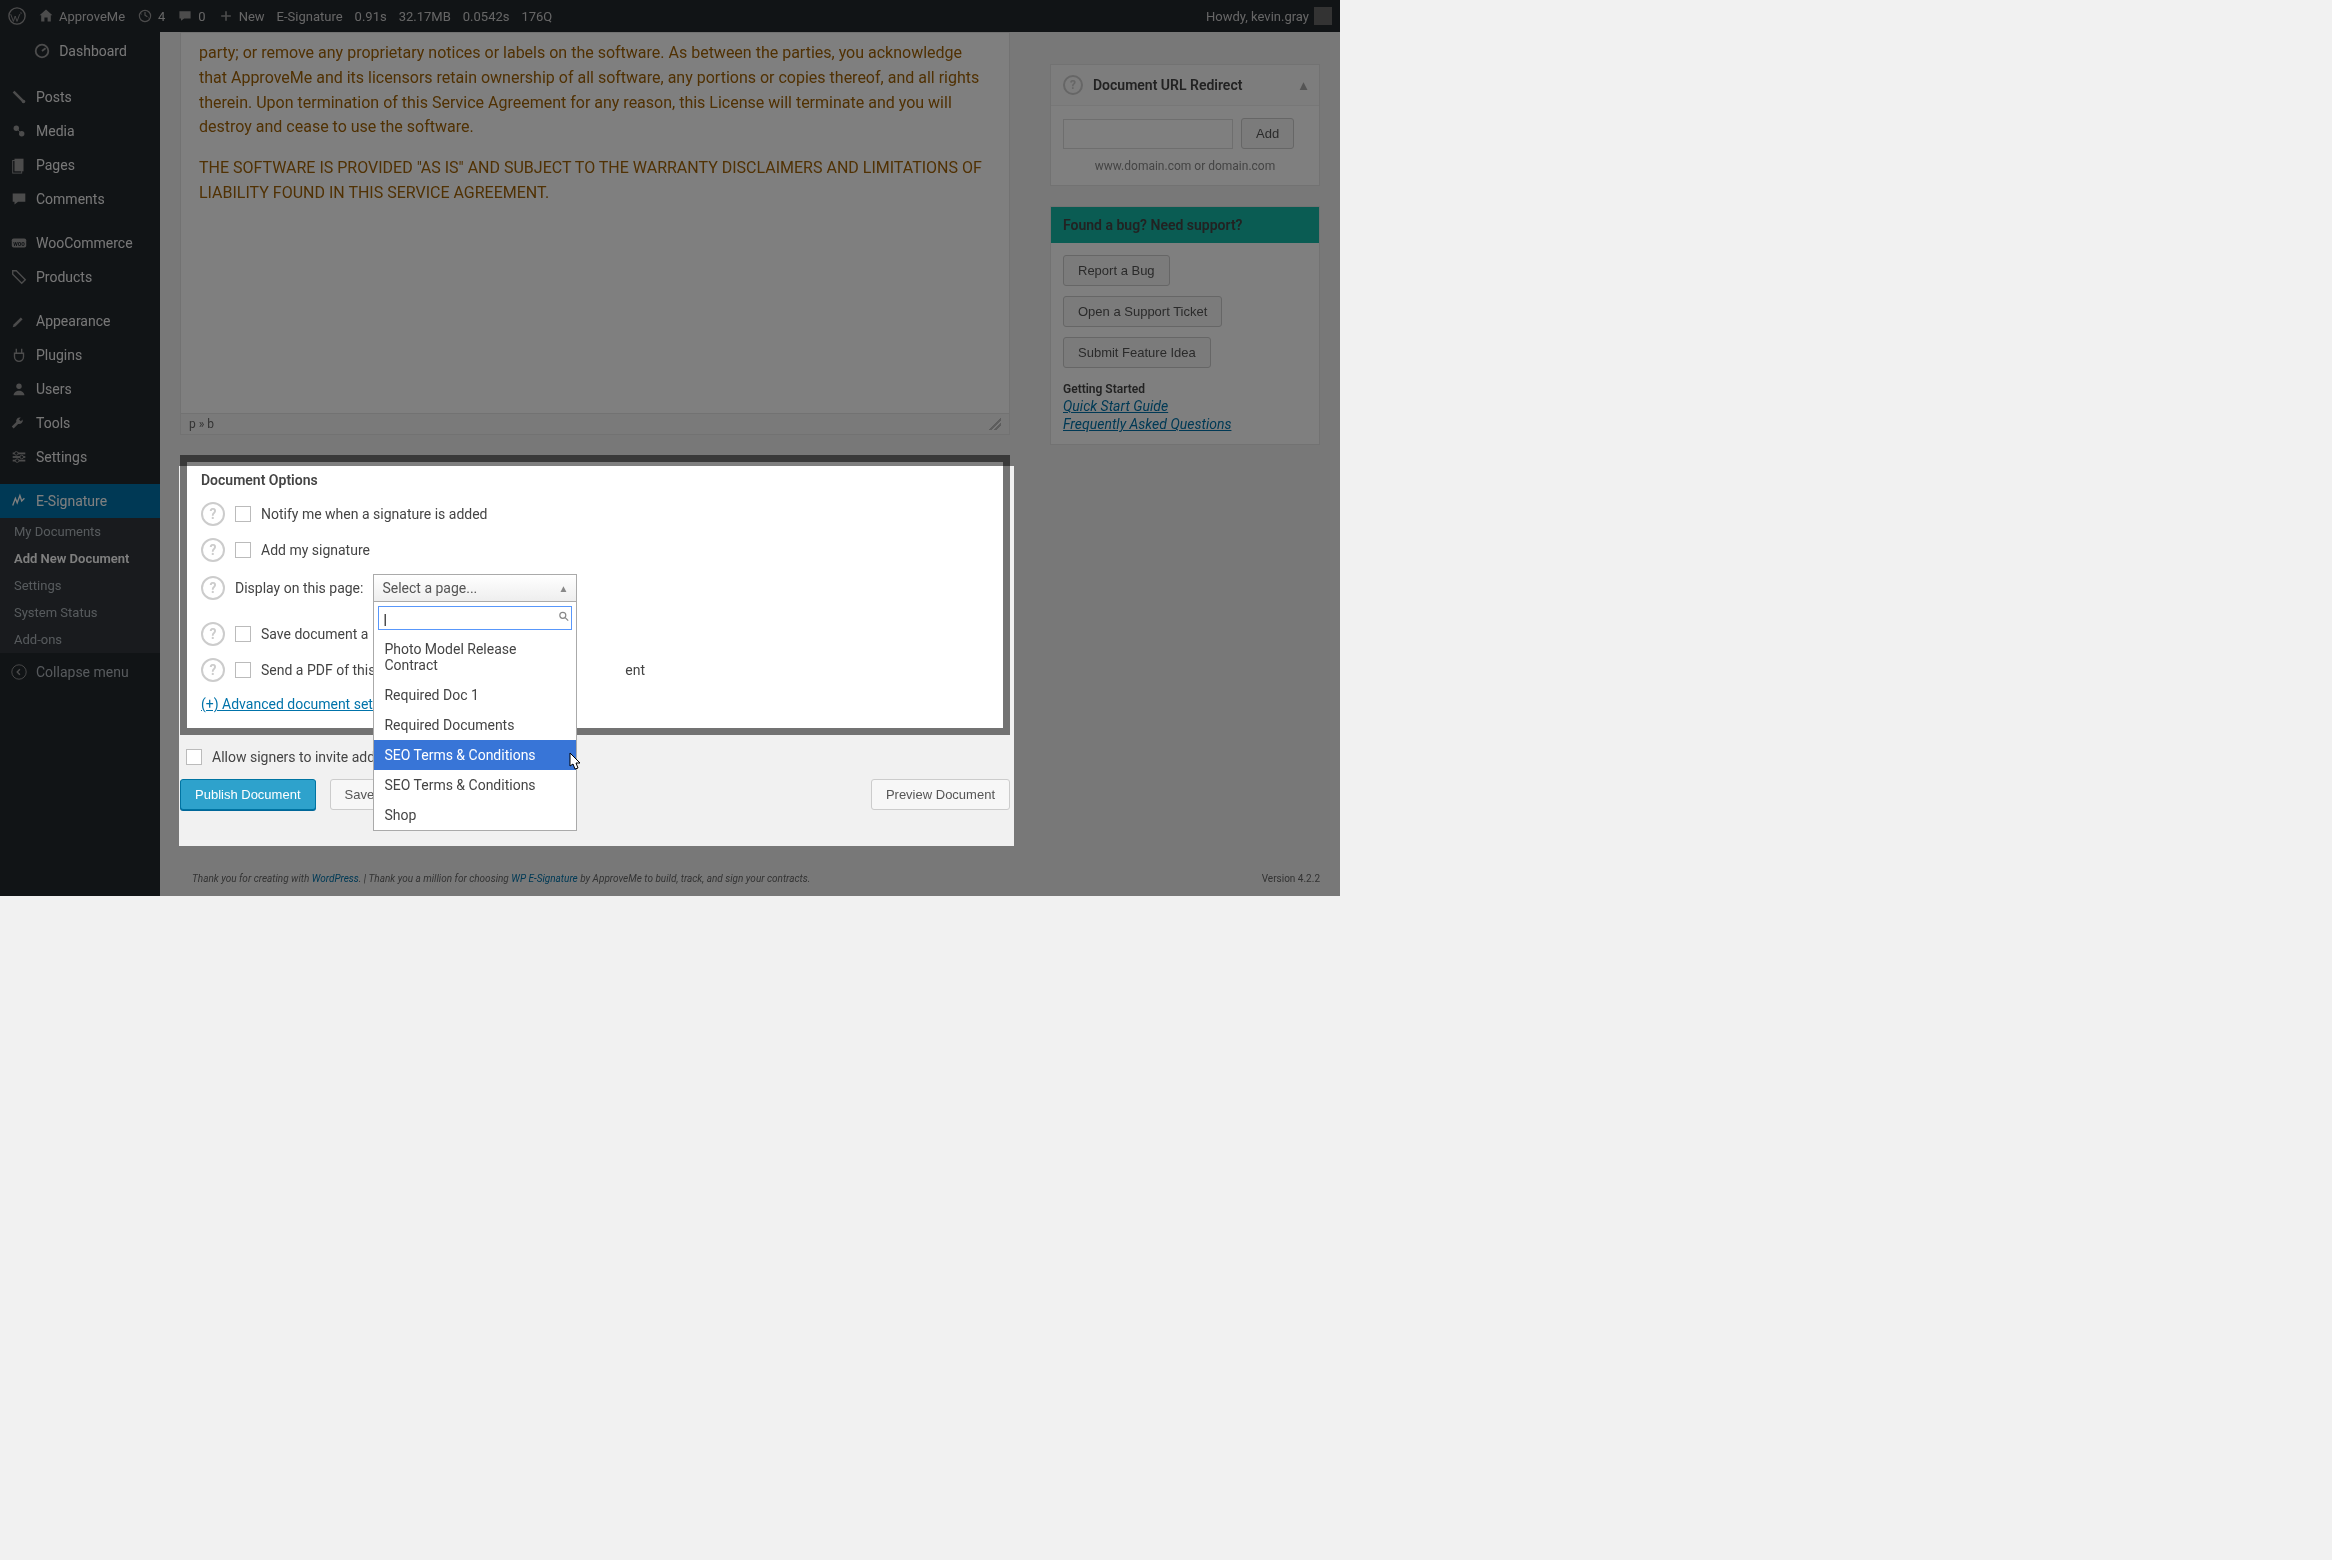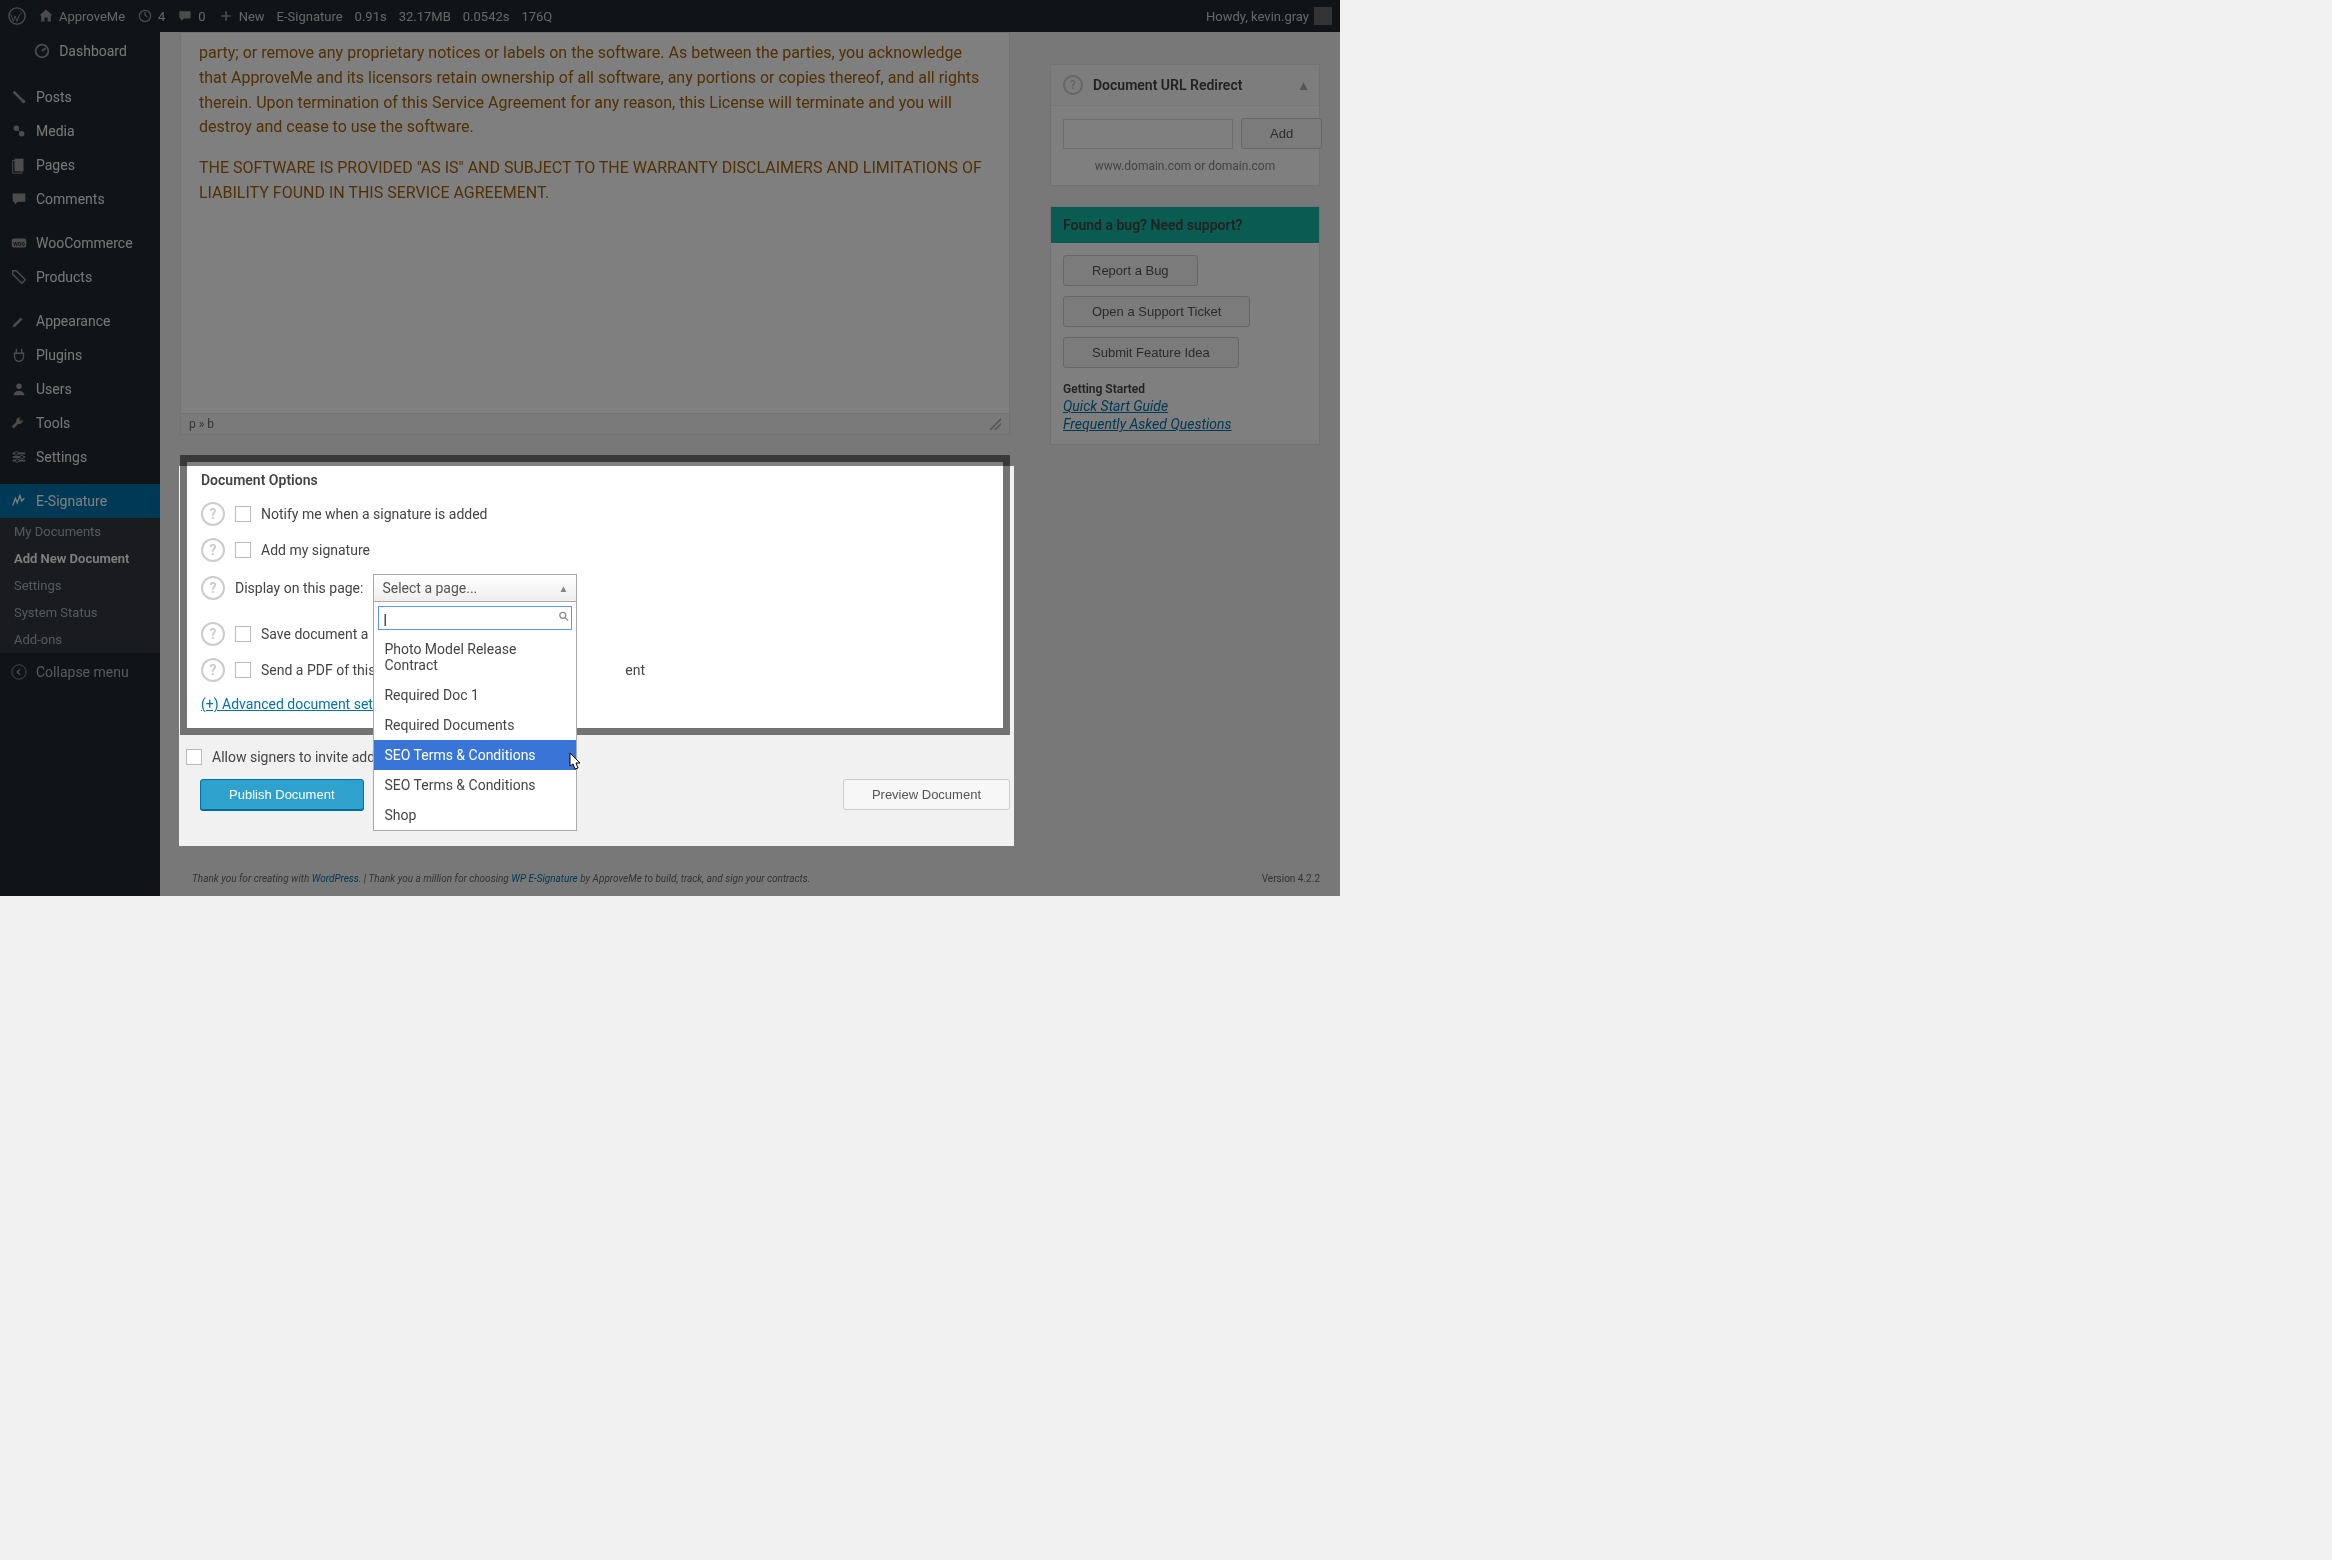--- a/index.html
+++ b/index.html
@@ -40,22 +40,22 @@
 
 .doc-options{background:#fff;border:7px solid #737373;margin-top:20px;padding:0;}
 .doc-options h3{font-size:14px;font-weight:600;padding:10px 14px 8px;}
 .opt-row{display:flex;align-items:center;gap:10px;padding:6px 14px 6px 14px;}
 .help-icon{width:24px;height:24px;border:2px solid #ccc;border-radius:50%;display:flex;align-items:center;justify-content:center;color:#ccc;font-weight:bold;font-size:14px;flex-shrink:0;}
 .chk{width:16px;height:16px;border:1px solid #bbb;background:#fff;flex-shrink:0;}
 .opt-row label{font-size:14px;color:#444;}
 .adv-link{color:#0073aa;text-decoration:underline;padding:8px 14px 16px 14px;font-size:14px;display:inline-block;}
 
 .allow-row{display:flex;align-items:center;gap:10px;padding:14px 0 6px 6px;font-size:14px;}
-.pub-row{display:flex;align-items:center;gap:14px;padding:8px 0 20px 0;margin-left:20px;}
-.btn{padding:7px 28px;border-radius:3px;font-size:13px;cursor:pointer;border:1px solid;}
+.pub-row{display:flex;align-items:center;gap:14px;padding:8px 0 20px 0;}
+.btn{padding:7px 14px;border-radius:3px;font-size:13px;cursor:pointer;border:1px solid;}
 .btn-primary{background:#2ea2cc;border-color:#0074a2;color:#fff;box-shadow:0 1px 0 #006799;}
 .btn-default{background:#f7f7f7;border-color:#ccc;color:#555;}
 .btn-right{margin-left:auto;}
 
 
 .panel{background:#fff;border:1px solid #e5e5e5;margin-bottom:20px;}
 .panel-head{background:#fafafa;border-bottom:1px solid #eee;padding:10px 12px;display:flex;align-items:center;gap:10px;font-weight:600;font-size:14px;}
 .panel-head .help-icon{width:20px;height:20px;font-size:12px;}
 .panel-head .toggle{margin-left:auto;color:#aaa;}
 .panel-body{padding:12px;}

